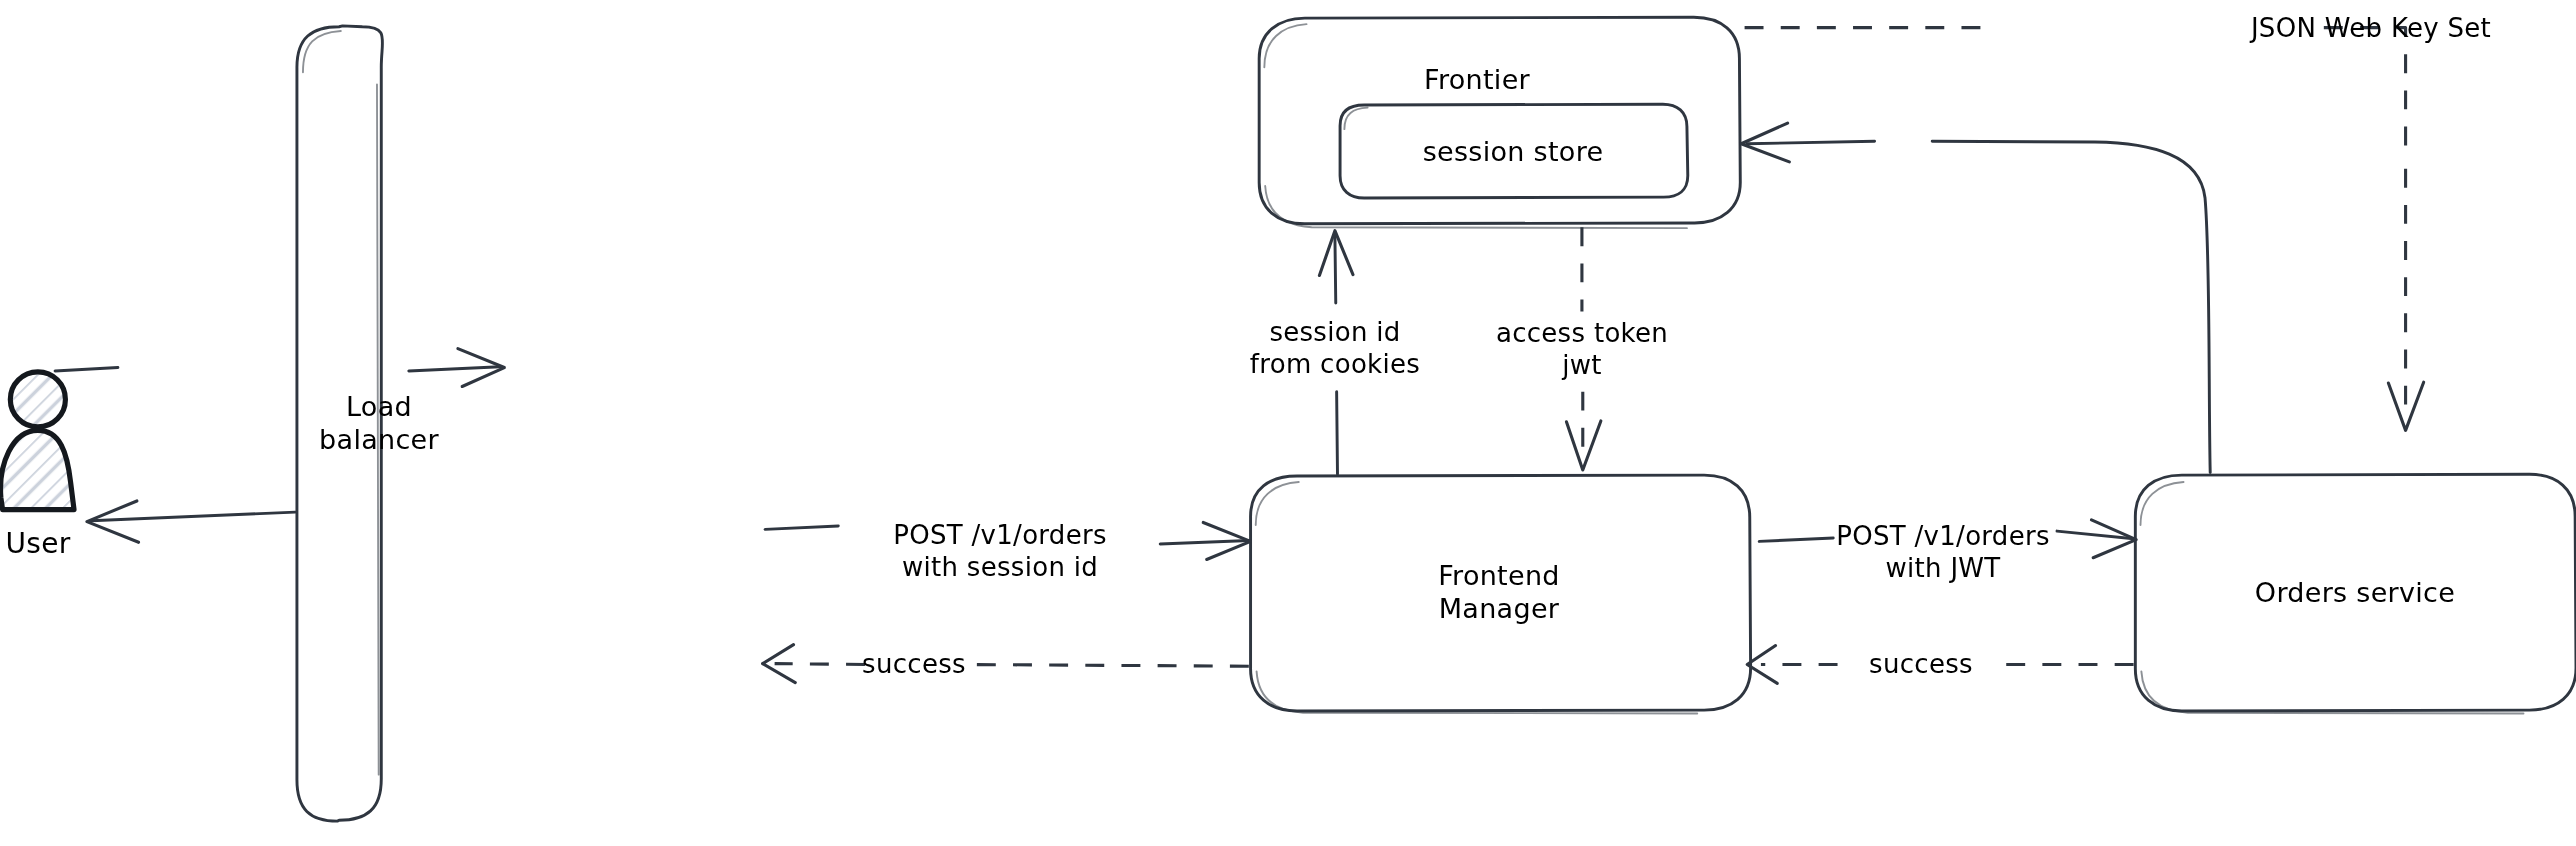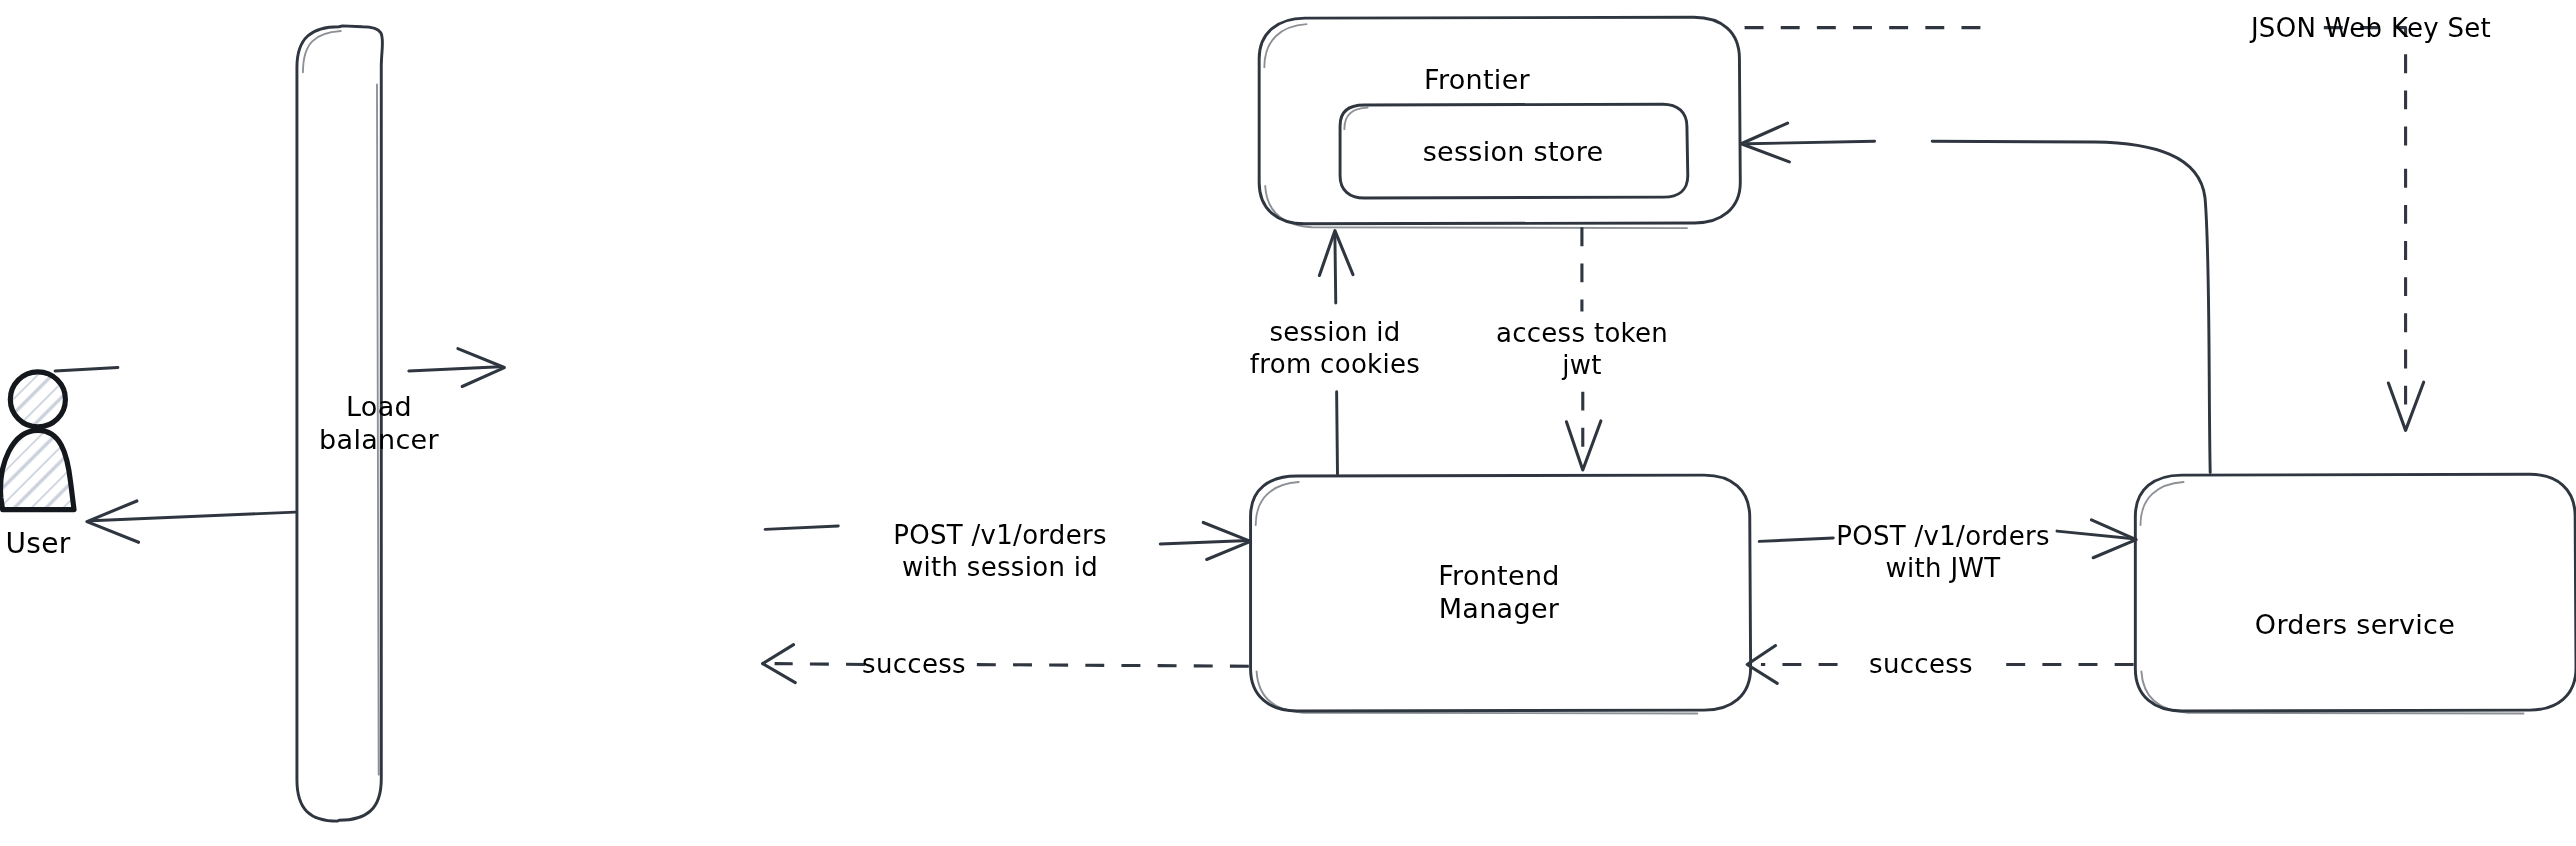--- a/index.html
+++ b/index.html
@@ -230,21 +230,21 @@
   <div class="lbl node-label" style="left:339px;top:423px;margin-left:40px;">Load
 balancer</div>
 
   <div class="lbl node-label" style="left:1477px;top:79px;">Frontier</div>
 
   <div class="lbl inner-label" style="left:1513px;top:151px;">session store</div>
 
   <div class="lbl node-label" style="left:1499px;top:592px;">Frontend
 Manager</div>
 
-  <div class="lbl node-label" style="left:2355px;top:624px;">Orders service</div>
+  <div class="lbl node-label" style="left:2355px;top:592px;">Orders service</div>
 
 
   <div class="lbl edge-label" style="left:1000px;top:551px;">POST /v1/orders
 with session id</div>
 
   <div class="lbl edge-label" style="left:914px;top:664px;">success</div>
 
   <div class="lbl edge-label" style="left:1335px;top:348px;">session id
 from cookies</div>
 

